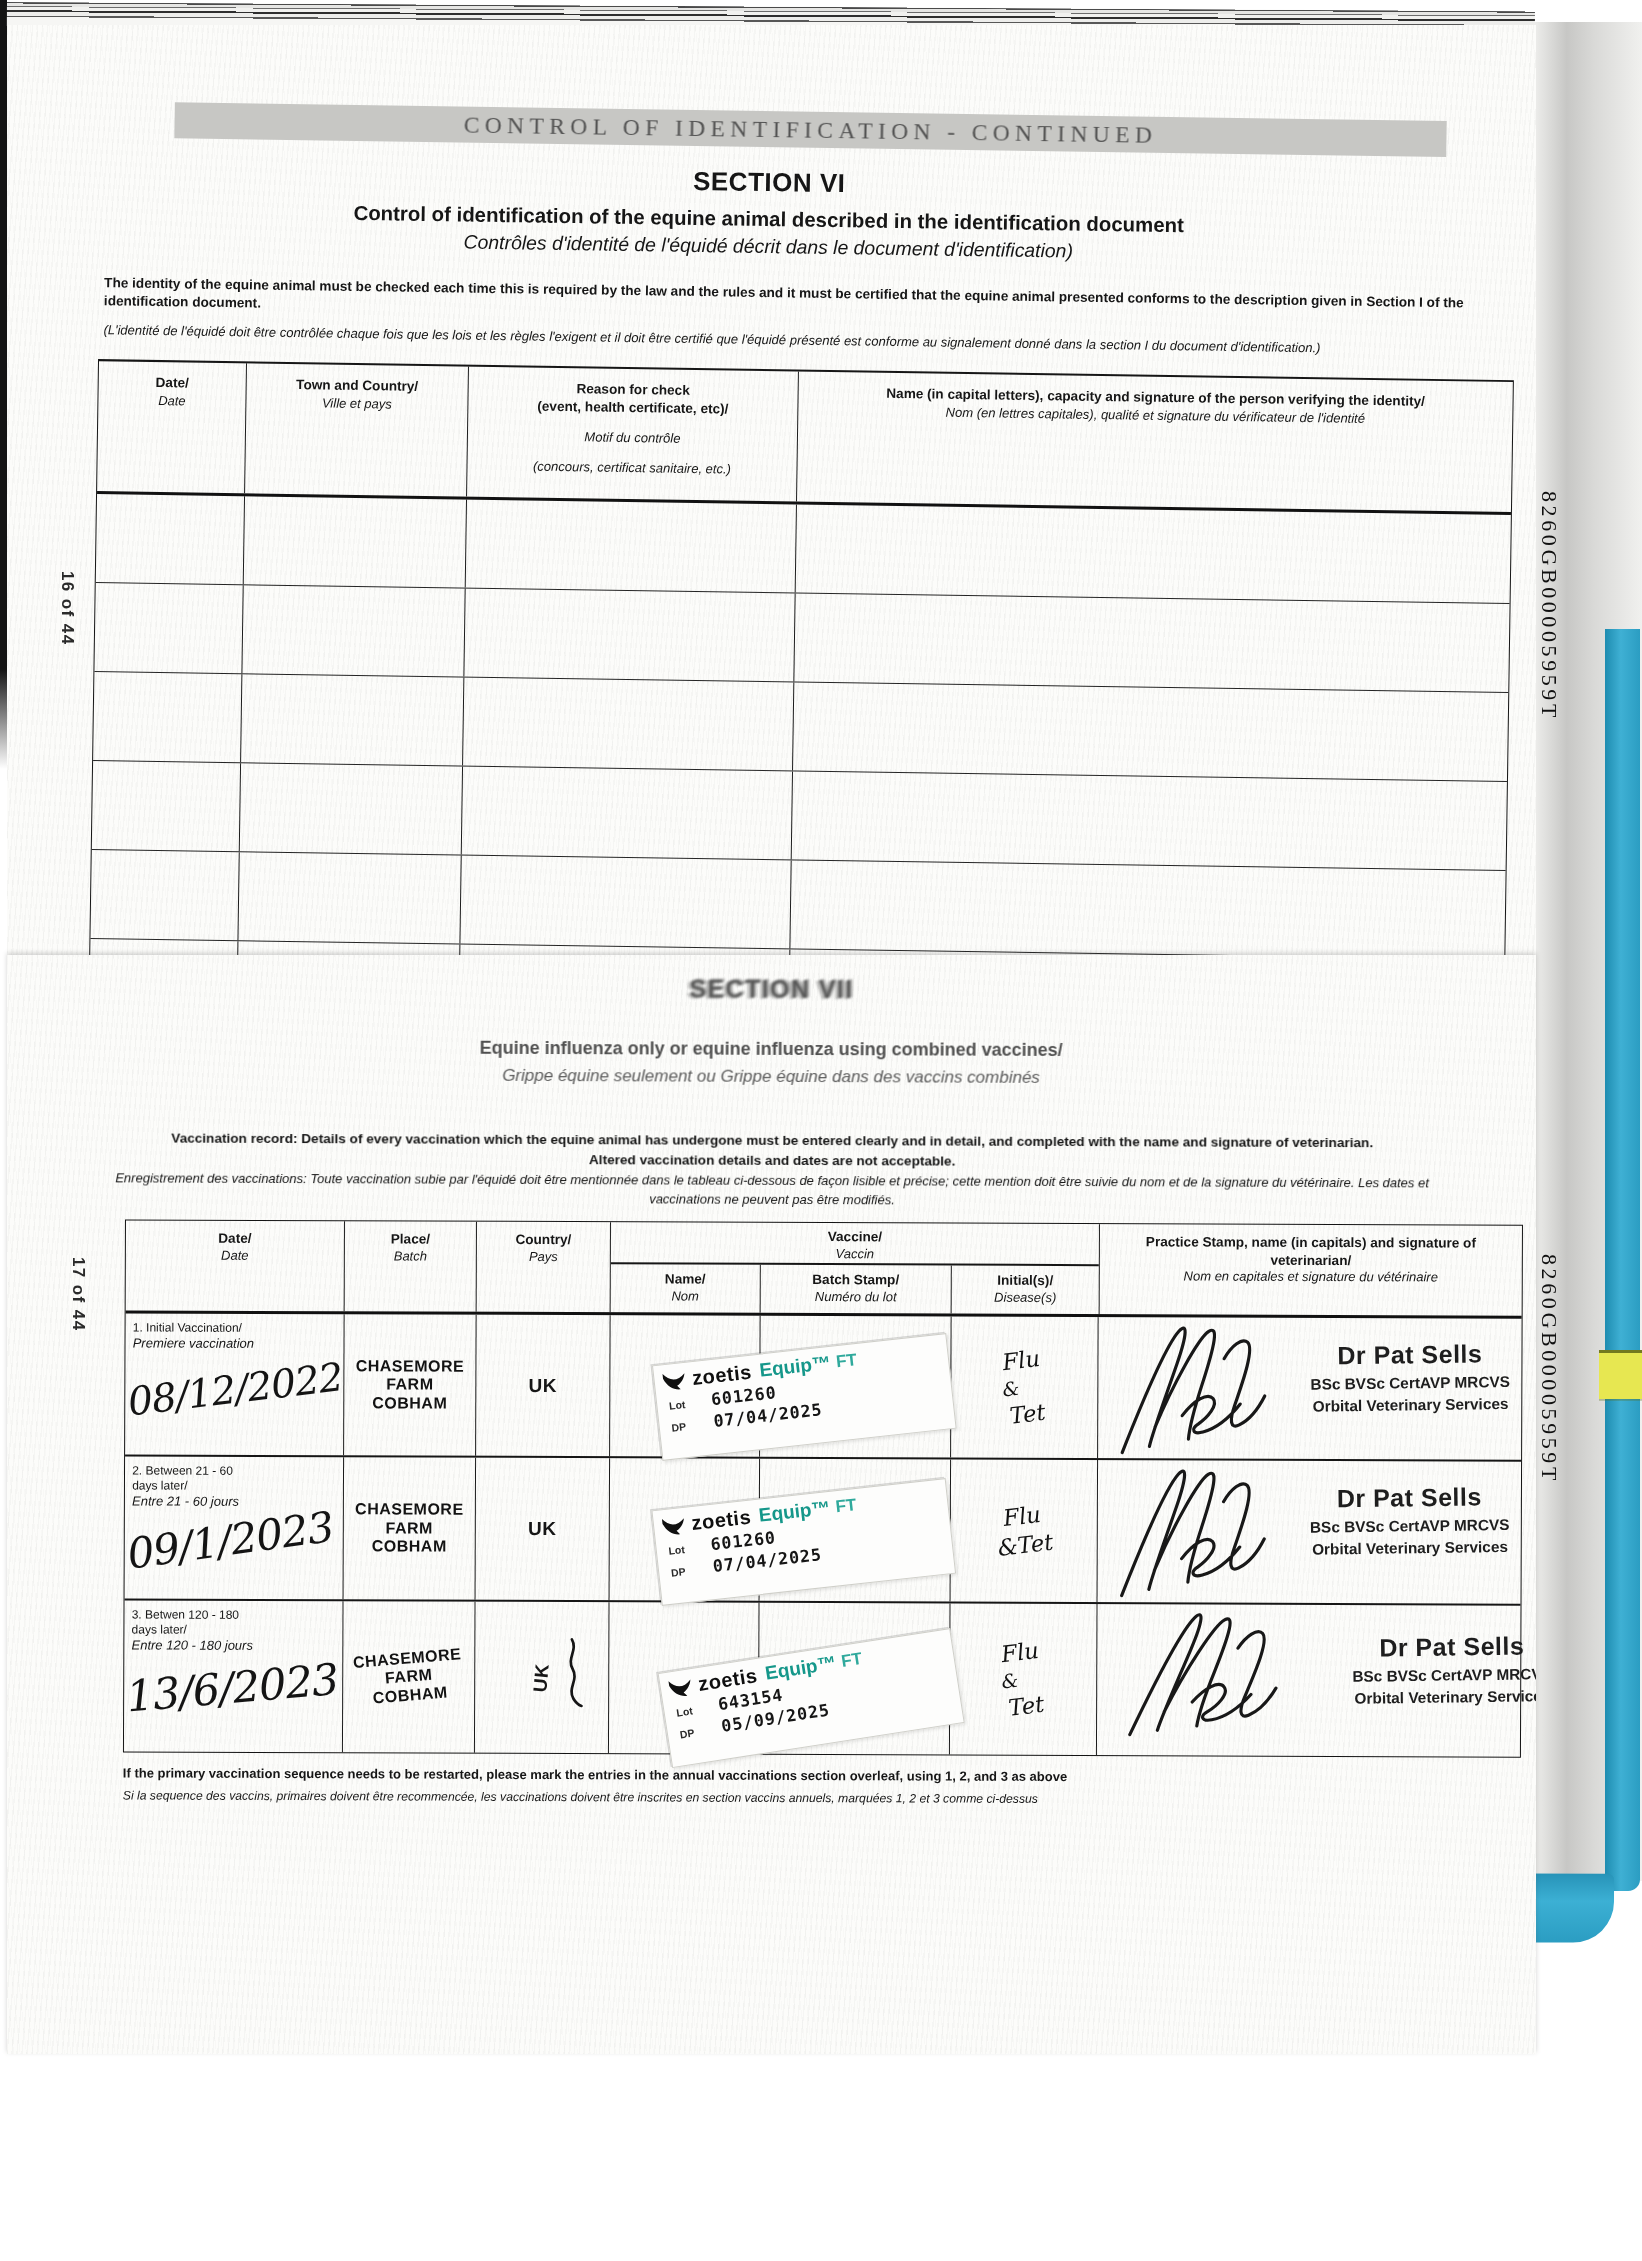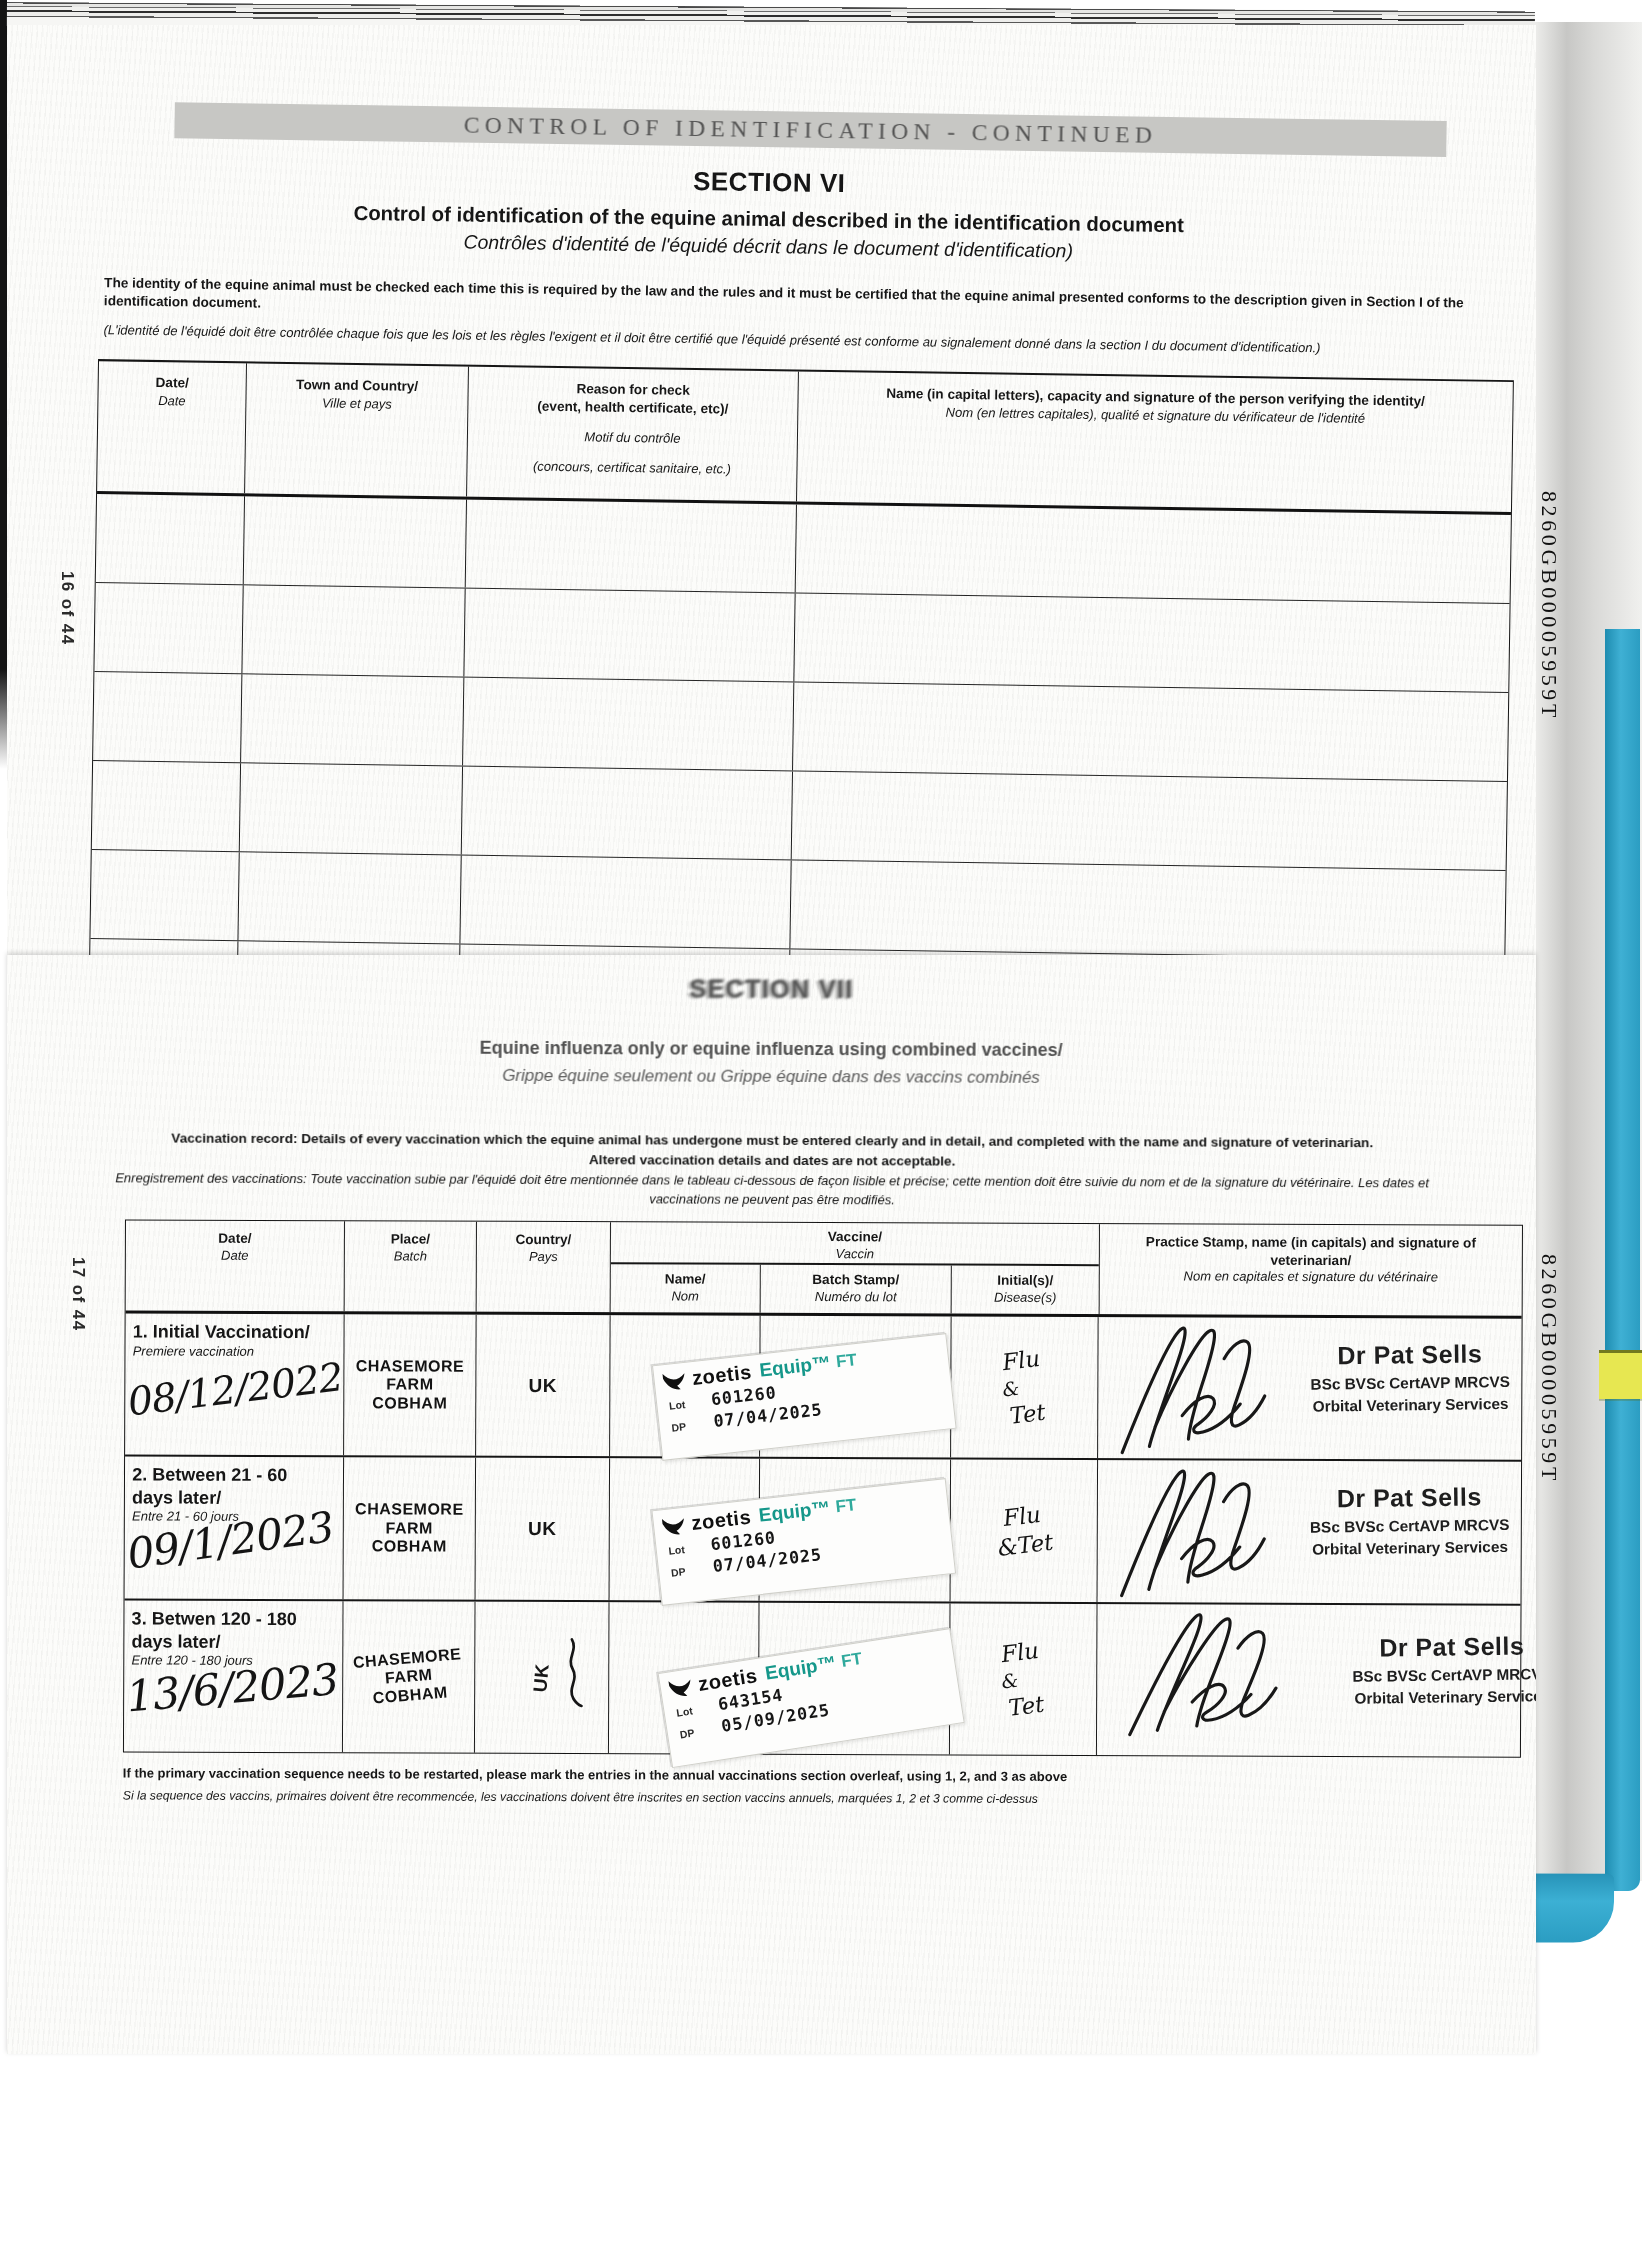--- a/index.html
+++ b/index.html
@@ -83,21 +83,21 @@
   .t7hb{font-size:13.6px;font-weight:bold;line-height:1.3;}
   .t7hi{font-size:13px;font-style:italic;line-height:1.3;}
 
   .t7r{display:grid;grid-template-columns:219px 132px 134px 150px 191px 147px 1fr;
     border-bottom:2.3px solid #161616;box-sizing:border-box;position:relative;}
   .t7r.r1{height:143px;} .t7r.r2{height:144px;} .t7r.r3{height:151px;border-bottom:none;}
   .t7c{border-right:1.4px solid #1c1c1c;box-sizing:border-box;position:relative;}
   .t7c:last-child{border-right:none;}
 
   .rowlab{padding:7.2px 2.7px 0 7.2px;}
-  .rl1{font-size:18px;font-weight:bold;line-height:1.25;}
+  .rl1{font-size:12px;font-weight:normal;line-height:1.25;}
   .rl2{font-size:13px;font-style:italic;line-height:1.25;}
   .hw{font-family:"DejaVu Serif", serif;font-style:italic;color:#141414;}
   .hw-date{position:absolute;left:1.8px;top:53px;font-size:39px;letter-spacing:-0.9px;white-space:nowrap;
     transform:rotate(-7deg);}
   .r2 .hw-date{top:59px;font-size:42px;transform:rotate(-8deg);}
   .r3 .hw-date{top:62px;font-size:43px;transform:rotate(-5deg);}
   .place-stamp{position:absolute;inset:0;display:flex;flex-direction:column;align-items:center;
     justify-content:center;text-align:center;font-weight:bold;font-size:16px;line-height:1.16;
     letter-spacing:0.5px;color:#131313;}
   .r3 .place-stamp{transform:rotate(-5deg);}

